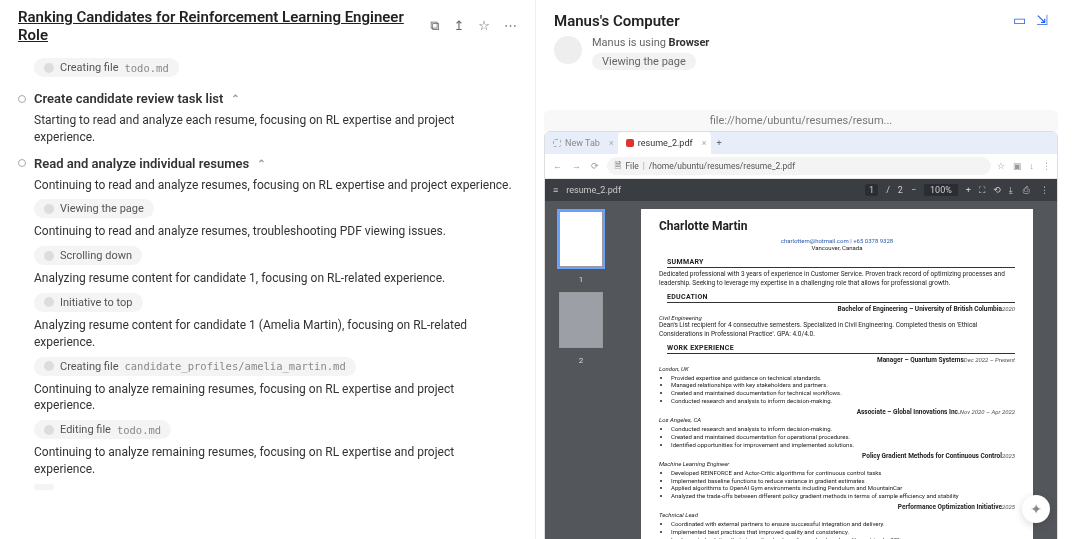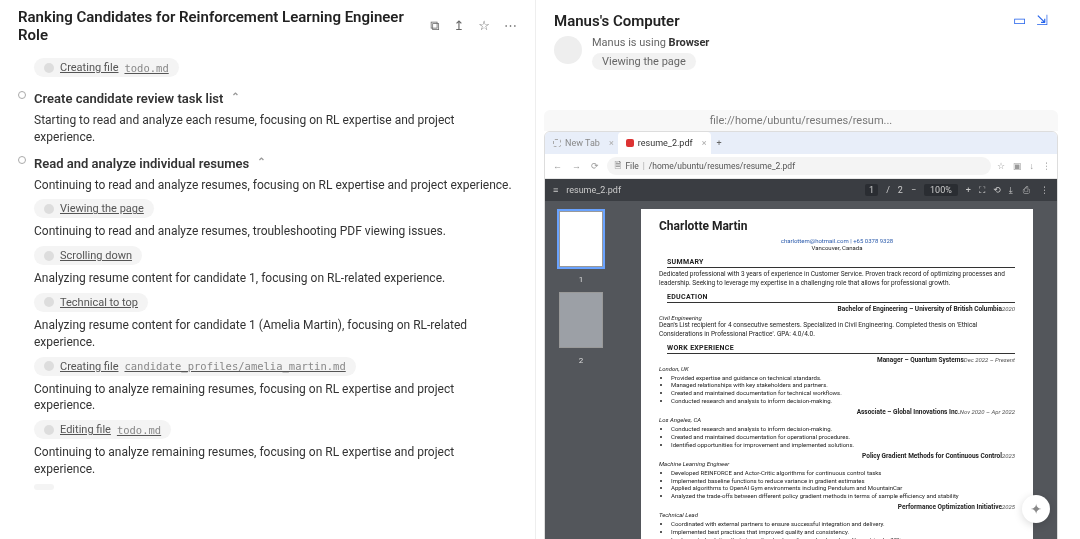--- a/index.html
+++ b/index.html
@@ -1,28 +1,28 @@
 <!DOCTYPE html>
 <html><head>
   <meta charset="utf-8">
   <style>
     * { margin: 0; padding: 0; box-sizing: border-box; }
     body { font-family: -apple-system, BlinkMacSystemFont, "Segoe UI", Roboto, sans-serif; font-size: 13px; color: #333; background: #fff; display: flex; width: 1080px; height: 539px; overflow: hidden; }
     
     .left-panel { width: 535px; padding: 8px 18px; overflow-y: auto; }
     .task-header { display: flex; align-items: center; gap: 8px; margin-bottom: 10px; }
-    .task-title { font-size: 15px; font-weight: 600; color: #222; flex: 1; }
+    .task-title { font-size: 15px; font-weight: 600; color: #222; flex: 1; text-decoration: underline; }
     .header-icons { display: flex; gap: 14px; color: #666; }
     .header-icons span { cursor: pointer; }
     
-    .action-chip { display: inline-flex; align-items: center; gap: 6px; background: #f4f4f4; border-radius: 12px; padding: 3px 10px; font-size: 11px; color: #555; margin: 4px 0 4px 16px; text-decoration: underline; }
+    .action-chip { display: inline-flex; align-items: center; gap: 6px; background: #f4f4f4; border-radius: 12px; padding: 3px 10px; font-size: 11px; color: #555; margin: 4px 0 4px 16px; }
     .action-chip .dot { width: 10px; height: 10px; border-radius: 50%; background: #ddd; display: inline-block; }
     .action-chip code { font-family: ui-monospace, Menlo, monospace; font-size: 10.5px; color: #888; }
     
-    .section-head { display: flex; gap: 8px; margin: 10px 0 6px 0; font-weight: 600; font-size: 13px; }
+    .section-head { display: flex; align-items: center; gap: 8px; margin: 10px 0 6px 0; font-weight: 600; font-size: 13px; }
     .section-head .bullet { width: 8px; height: 8px; border-radius: 50%; border: 1.5px solid #aaa; }
     .section-head .chev { font-size: 10px; color: #999; }
     
     .step-text { font-size: 12px; color: #333; margin: 1px 0 2px 16px; line-height: 1.4; }
     
     .right-panel { width: 531px; background: #fff; border-left: 1px solid #eee; display: flex; flex-direction: column; }
     .rp-header { padding: 12px 18px 6px 18px; display: flex; align-items: flex-start; }
     .rp-title { font-size: 15px; font-weight: 600; color: #222; flex: 1; }
     .rp-ctrls { display: flex; gap: 10px; color: #2563eb; }
     .rp-ctrls span { cursor: pointer; font-size: 14px; }
@@ -122,21 +122,21 @@
 
   <div class="step-text">Continuing to read and analyze resumes, troubleshooting PDF viewing issues.</div>
   <div class="action-chip">
     <span class="dot"></span>
     <span>Scrolling down</span>
   </div>
 
   <div class="step-text">Analyzing resume content for candidate 1, focusing on RL-related experience.</div>
   <div class="action-chip">
     <span class="dot"></span>
-    <span>Technical to top</span>
+    <span>Initiative to top</span>
   </div>
 
   <div class="step-text">Analyzing resume content for candidate 1 (Amelia Martin), focusing on RL-related experience.</div>
   <div class="action-chip">
     <span class="dot"></span>
     <span>Creating file</span>
     <code>candidate_profiles/amelia_martin.md</code>
   </div>
 
   <div class="step-text">Continuing to analyze remaining resumes, focusing on RL expertise and project experience.</div>

